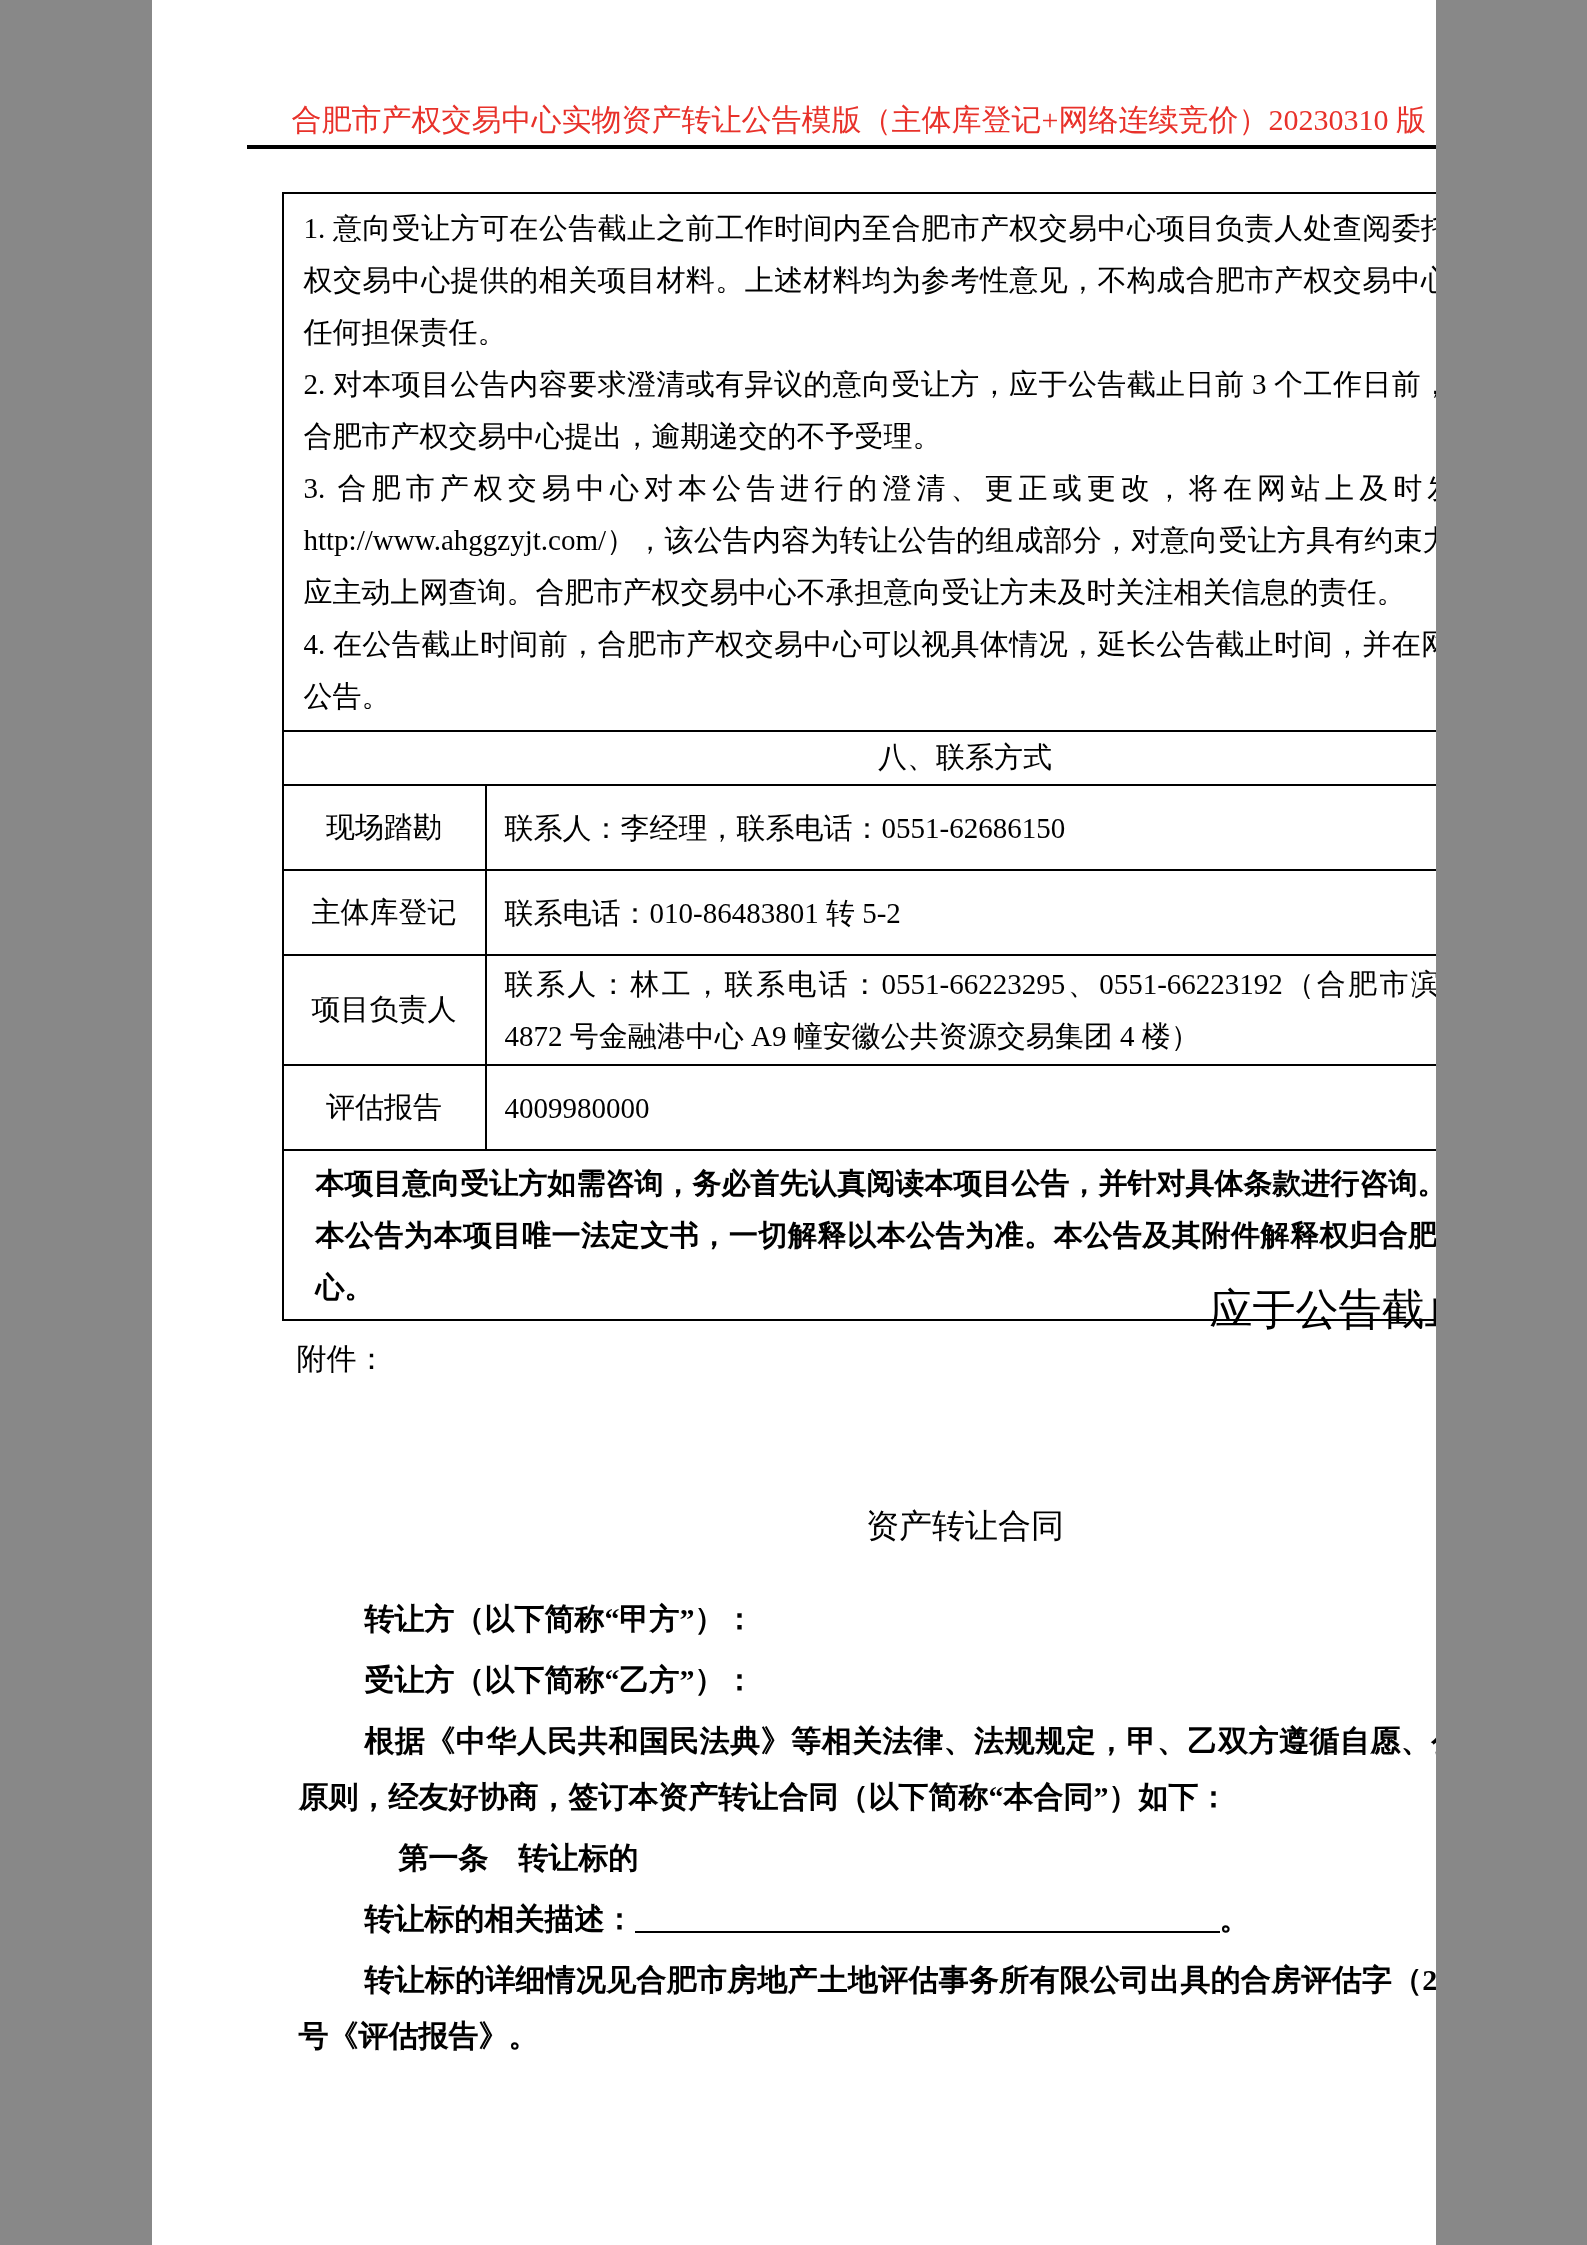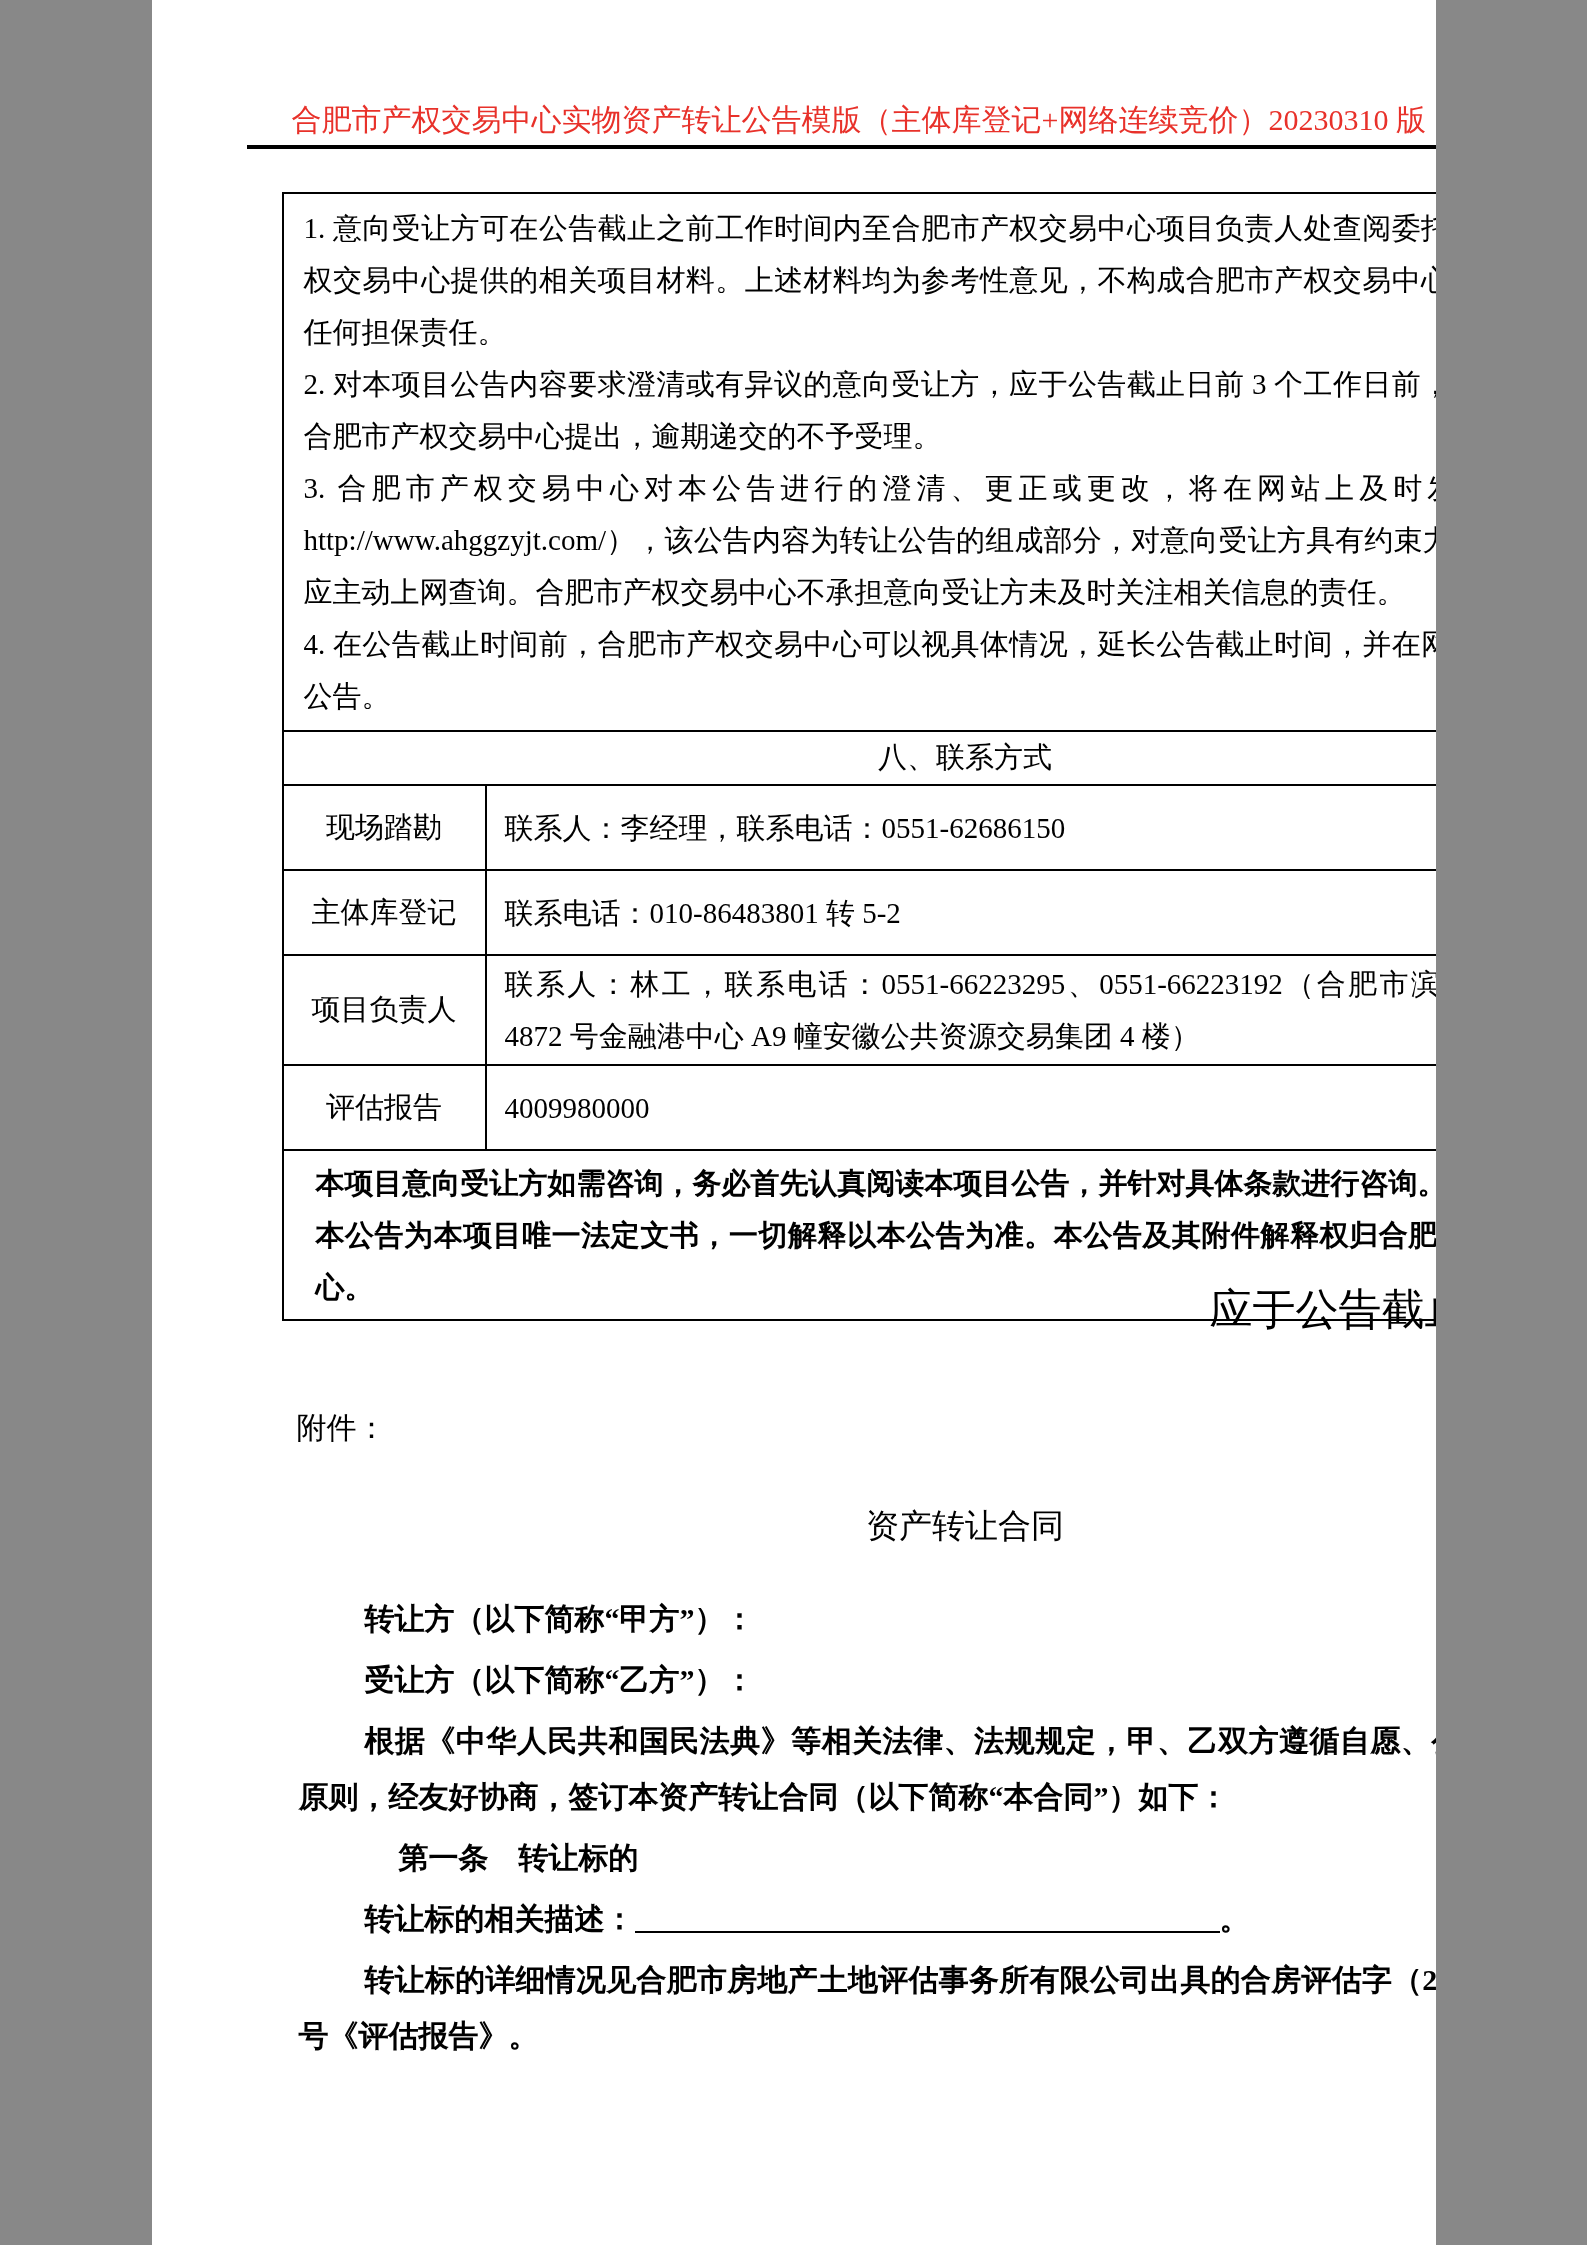--- a/index.html
+++ b/index.html
@@ -51,21 +51,21 @@
   .signature {
     position:absolute; left:130px; top:1285px;
     width:1367px; box-sizing:border-box;
     padding-right:95px;
     text-align:right;
     font-size:43px; line-height:50px;
   }
 
   
   .attachment-label {
-    position:absolute; left:145px; top:1408px;
+    position:absolute; left:145px; top:1339px;
     font-size:30px; line-height:40px;
   }
   .contract-title {
     position:absolute; left:130px; top:1504px;
     width:1367px; text-align:center;
     font-size:33px; line-height:44px;
   }
   .contract-body {
     position:absolute; left:142px; top:1586px;
     width:1356px;

